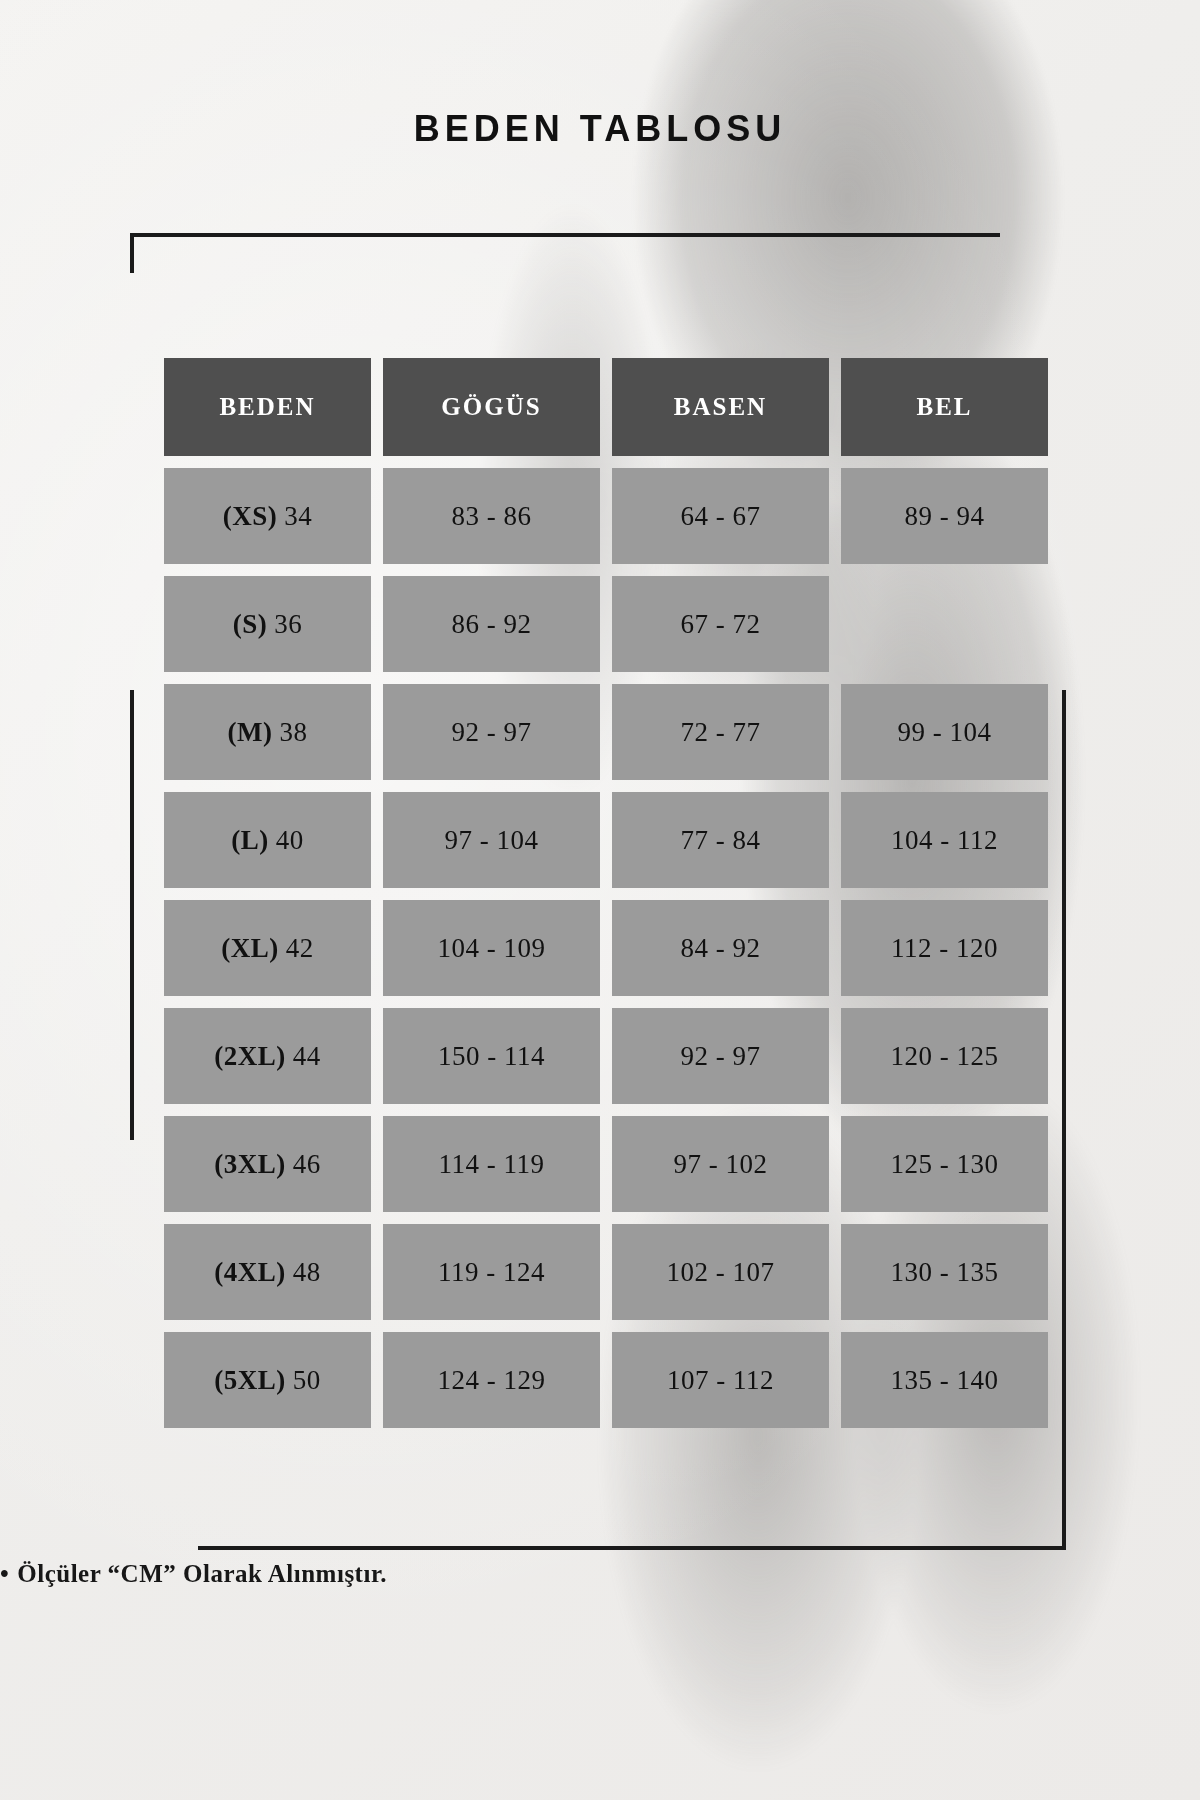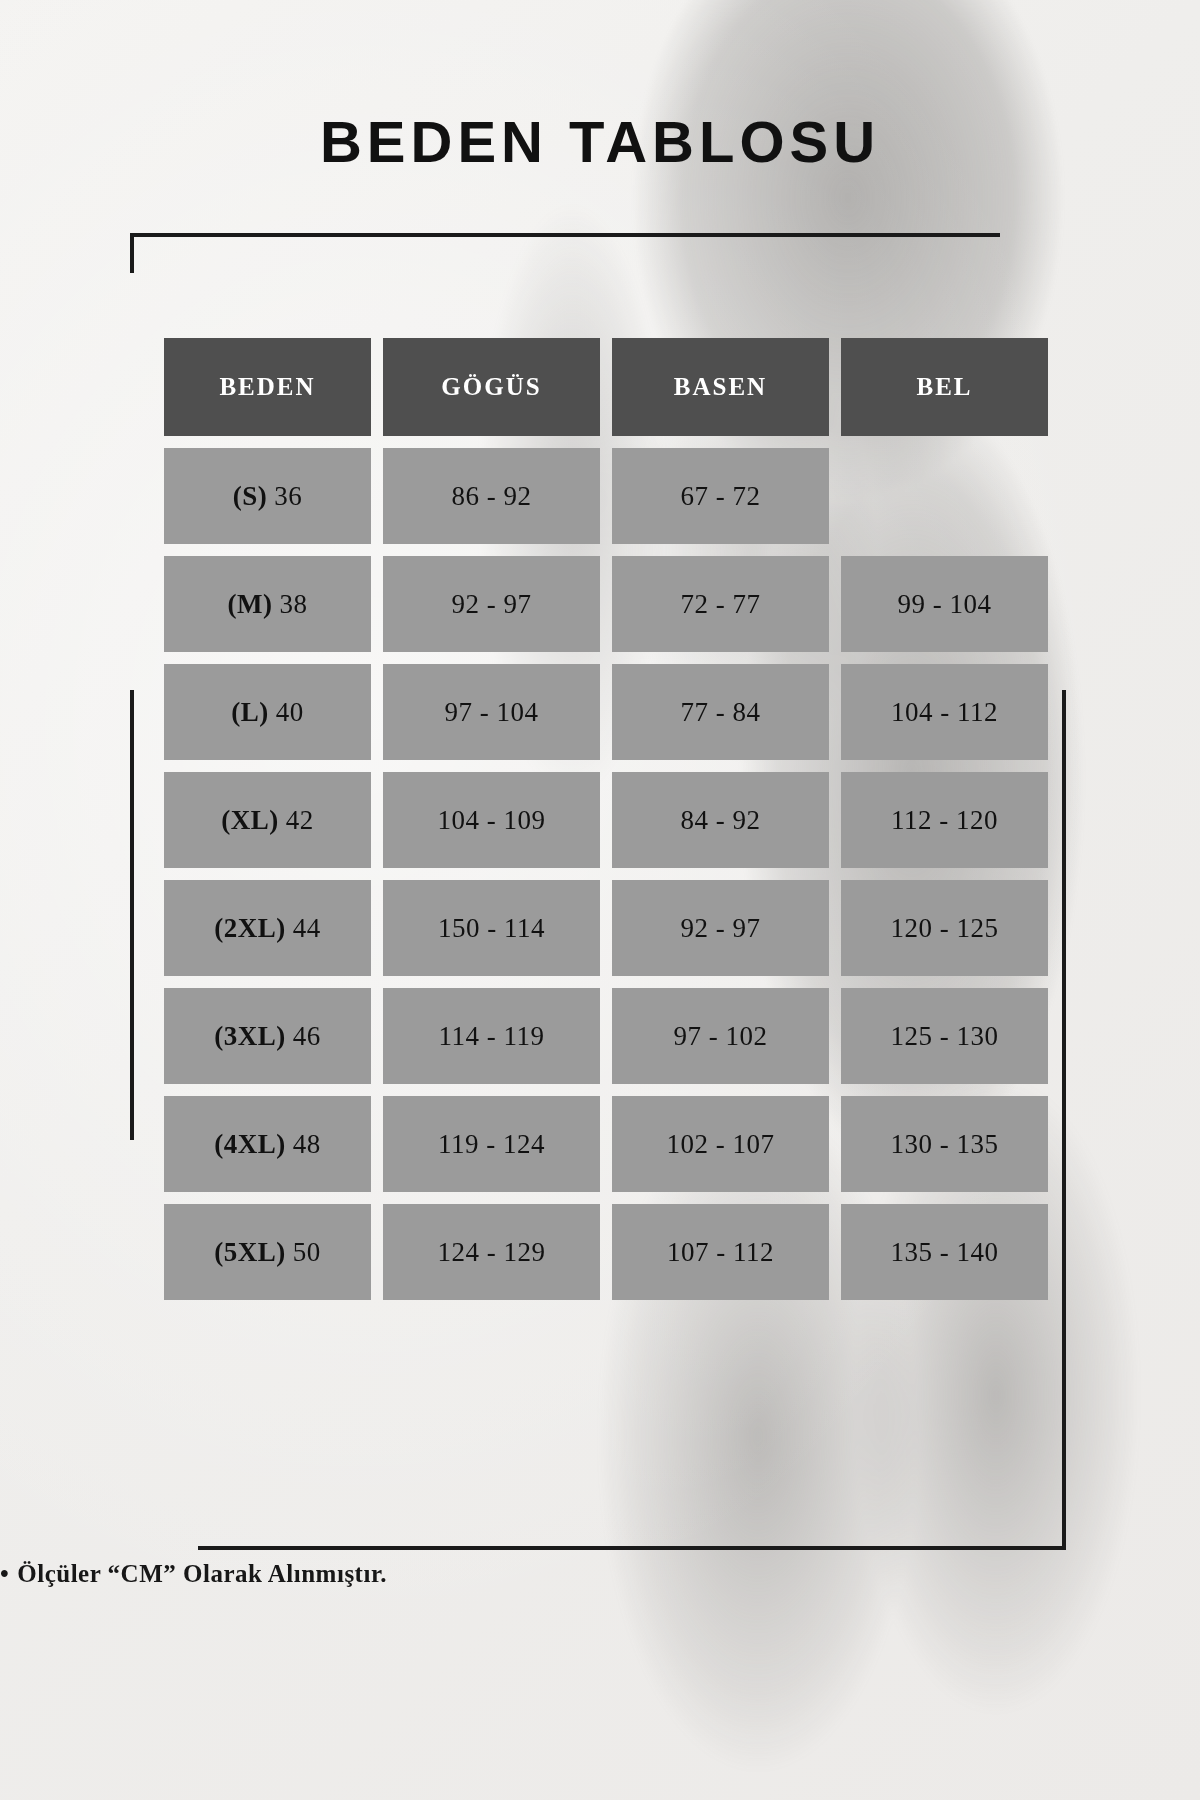--- a/index.html
+++ b/index.html
@@ -64,21 +64,21 @@
 
   
   .title {
     position: absolute;
     top: 108px;
     left: 0;
     width: 1200px;
     text-align: center;
     font-family: "Liberation Sans", sans-serif;
     font-weight: bold;
-    font-size: 58px;
+    font-size: 36px;
     letter-spacing: 5px;
     color: #111111;
   }
 
   
   .line {
     position: absolute;
     background: #1a1a1a;
   }
   .line-top {
@@ -142,20 +142,21 @@
     color: #111111;
     letter-spacing: 0.5px;
   }
   .row-head .cell {
     background: #4f4f4f;
     color: #ffffff;
     height: 98px;
     font-size: 25px;
     letter-spacing: 2px;
     font-weight: bold;
+    margin-top: 20px;
   }
   .row-body .cell {
     background: #9b9b9b;
   }
   .cell .sz-code {
     font-weight: bold;
     margin-right: 7px;
   }
 
   
@@ -197,20 +198,29 @@
 
   <div class="table">
 
     <div class="row row-head">
       <div class="cell">BEDEN</div>
       <div class="cell">GÖGÜS</div>
       <div class="cell">BASEN</div>
       <div class="cell">BEL</div>
     </div>
 
+    <div class="row row-body">
+      <div class="cell">
+          <span class="sz-code">(XS)</span>
+          <span>34</span>
+        </div>
+      <div class="cell">83 - 86</div>
+      <div class="cell">64 - 67</div>
+      <div class="cell">89 - 94</div>
+    </div>
 
     <div class="row row-body">
       <div class="cell">
           <span class="sz-code">(S)</span>
           <span>36</span>
         </div>
       <div class="cell">86 - 92</div>
       <div class="cell">67 - 72</div>
     </div>
 

